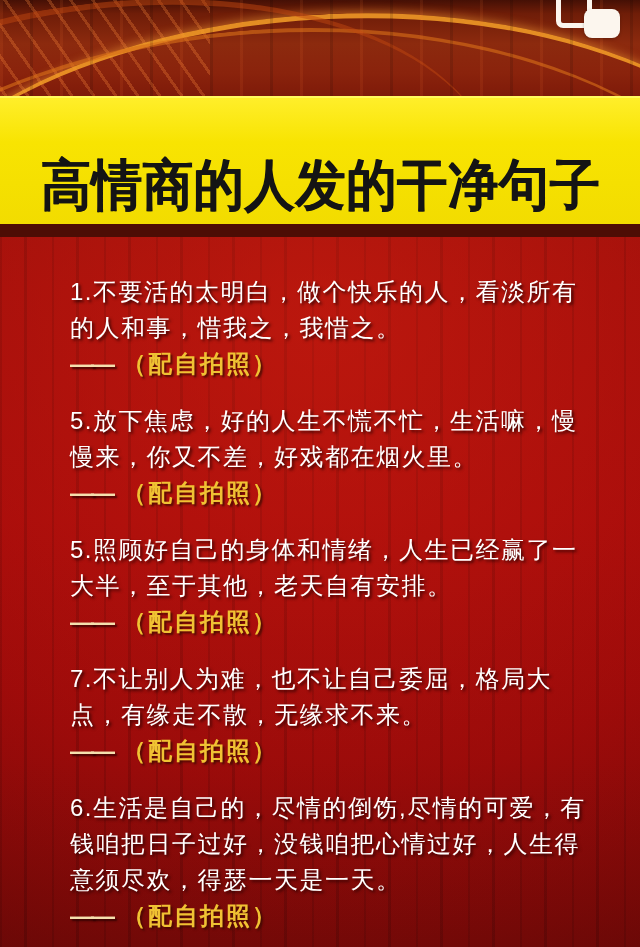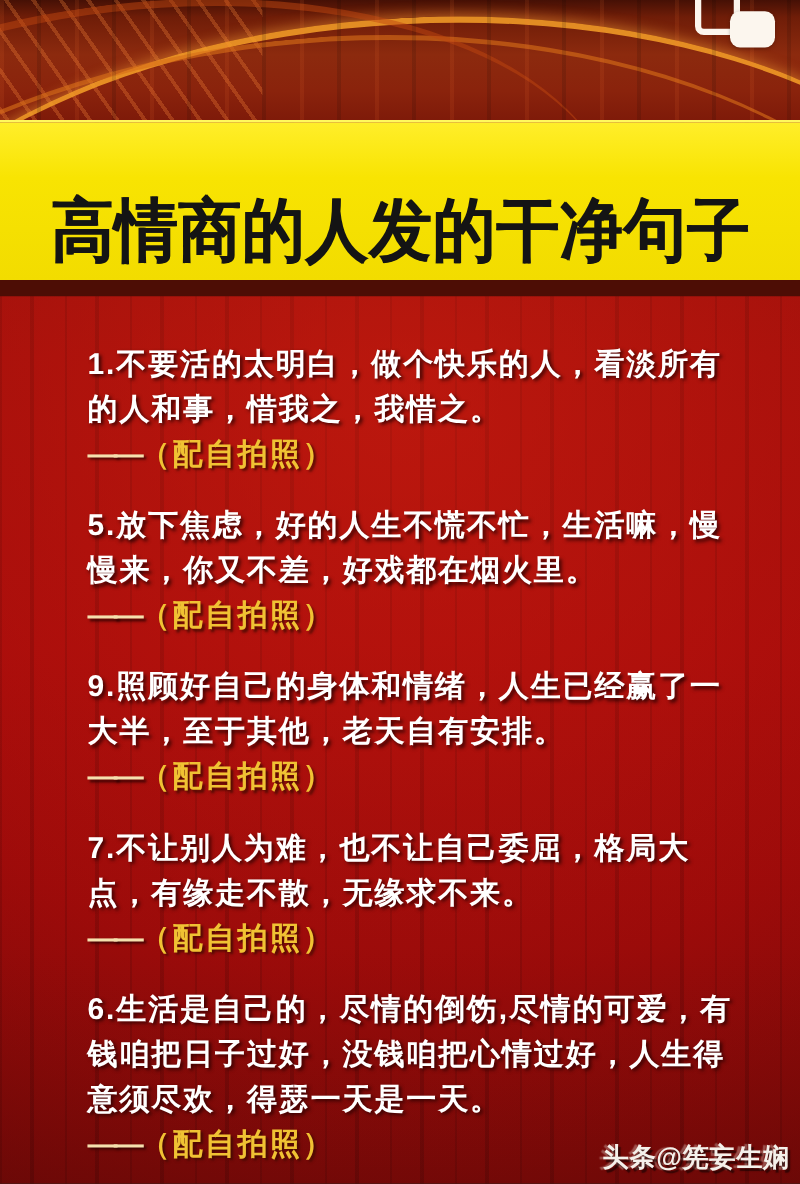--- a/index.html
+++ b/index.html
@@ -47,26 +47,26 @@
     margin:0;
     font-size:52px;line-height:58px;font-weight:900;color:#141414;
     letter-spacing:1px;white-space:nowrap;
     transform:scaleX(0.96) scaleY(1.06);
     text-shadow:1px 0 0 #141414;
   }
   
   .quotes{position:absolute;top:274px;left:70px;right:42px;color:#ffffff;}
   .quote{margin:0 0 21px 0;}
   .quote-text{
-    margin:0;font-size:24px;line-height:36px;font-weight:bold;letter-spacing:1.5px;
+    margin:0;font-size:24px;line-height:36px;font-weight:normal;letter-spacing:1.5px;
     text-shadow:2px 2px 3px rgba(40,0,0,0.85);
   }
   .quote-source{font-size:24px;line-height:36px;font-weight:bold;}
   .dashes{color:#f5e0ae;letter-spacing:-3px;text-shadow:2px 2px 2px rgba(40,0,0,0.8);}
-  .src-text{color:#f0c233;letter-spacing:2px;text-shadow:2px 2px 2px rgba(60,10,0,0.8);font-family:Liberation Serif, serif;}
+  .src-text{color:#f0c233;margin-left:10px;letter-spacing:2px;text-shadow:2px 2px 2px rgba(60,10,0,0.8);font-family:Liberation Serif, serif;}
   
   .watermark{
     position:absolute;right:8px;bottom:7px;
     font-size:21px;font-weight:bold;color:#f4f0ea;letter-spacing:0.5px;
     text-shadow:2px 2px 1px rgba(0,0,0,0.55), -3px 0 1px rgba(235,225,215,0.35);
   }
 </style>
 </head>
 <body>
 
@@ -90,28 +90,27 @@
   <div class="quotes" id="quotes">
       <div class="quote">
         <p class="quote-text">1.不要活的太明白，做个快乐的人，看淡所有的人和事，惜我之，我惜之。</p>
         <div class="quote-source"><span class="dashes">——</span><span class="src-text">（配自拍照）</span></div>
       </div>
       <div class="quote">
         <p class="quote-text">5.放下焦虑，好的人生不慌不忙，生活嘛，慢慢来，你又不差，好戏都在烟火里。</p>
         <div class="quote-source"><span class="dashes">——</span><span class="src-text">（配自拍照）</span></div>
       </div>
       <div class="quote">
-        <p class="quote-text">9.照顾好自己的身体和情绪，人生已经赢了一大半，至于其他，老天自有安排。</p>
+        <p class="quote-text">5.照顾好自己的身体和情绪，人生已经赢了一大半，至于其他，老天自有安排。</p>
         <div class="quote-source"><span class="dashes">——</span><span class="src-text">（配自拍照）</span></div>
       </div>
       <div class="quote">
         <p class="quote-text">7.不让别人为难，也不让自己委屈，格局大点，有缘走不散，无缘求不来。</p>
         <div class="quote-source"><span class="dashes">——</span><span class="src-text">（配自拍照）</span></div>
       </div>
       <div class="quote">
         <p class="quote-text">6.生活是自己的，尽情的倒饬,尽情的可爱，有钱咱把日子过好，没钱咱把心情过好，人生得意须尽欢，得瑟一天是一天。</p>
         <div class="quote-source"><span class="dashes">——</span><span class="src-text">（配自拍照）</span></div>
       </div>
     </div>
 
-  <div class="watermark">头条@筅妄生娴</div>
 
 </div>
 
 </body></html>

